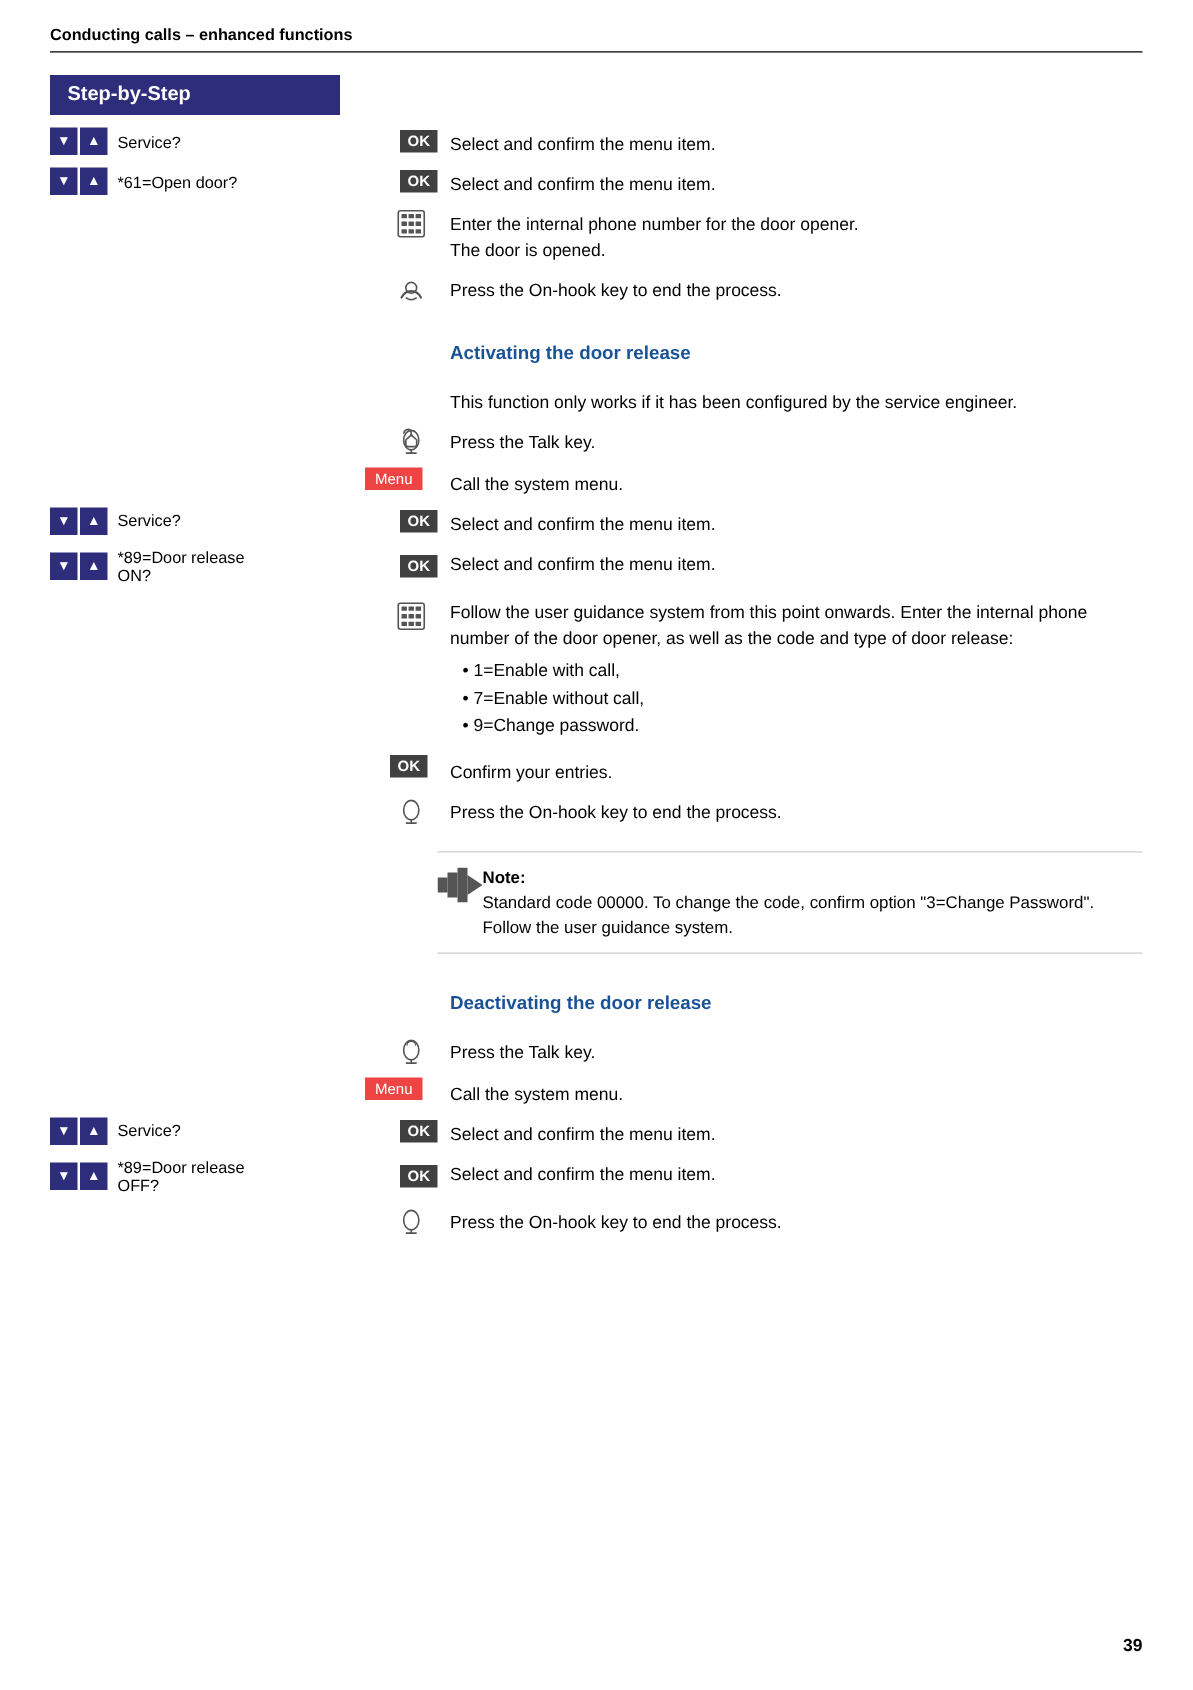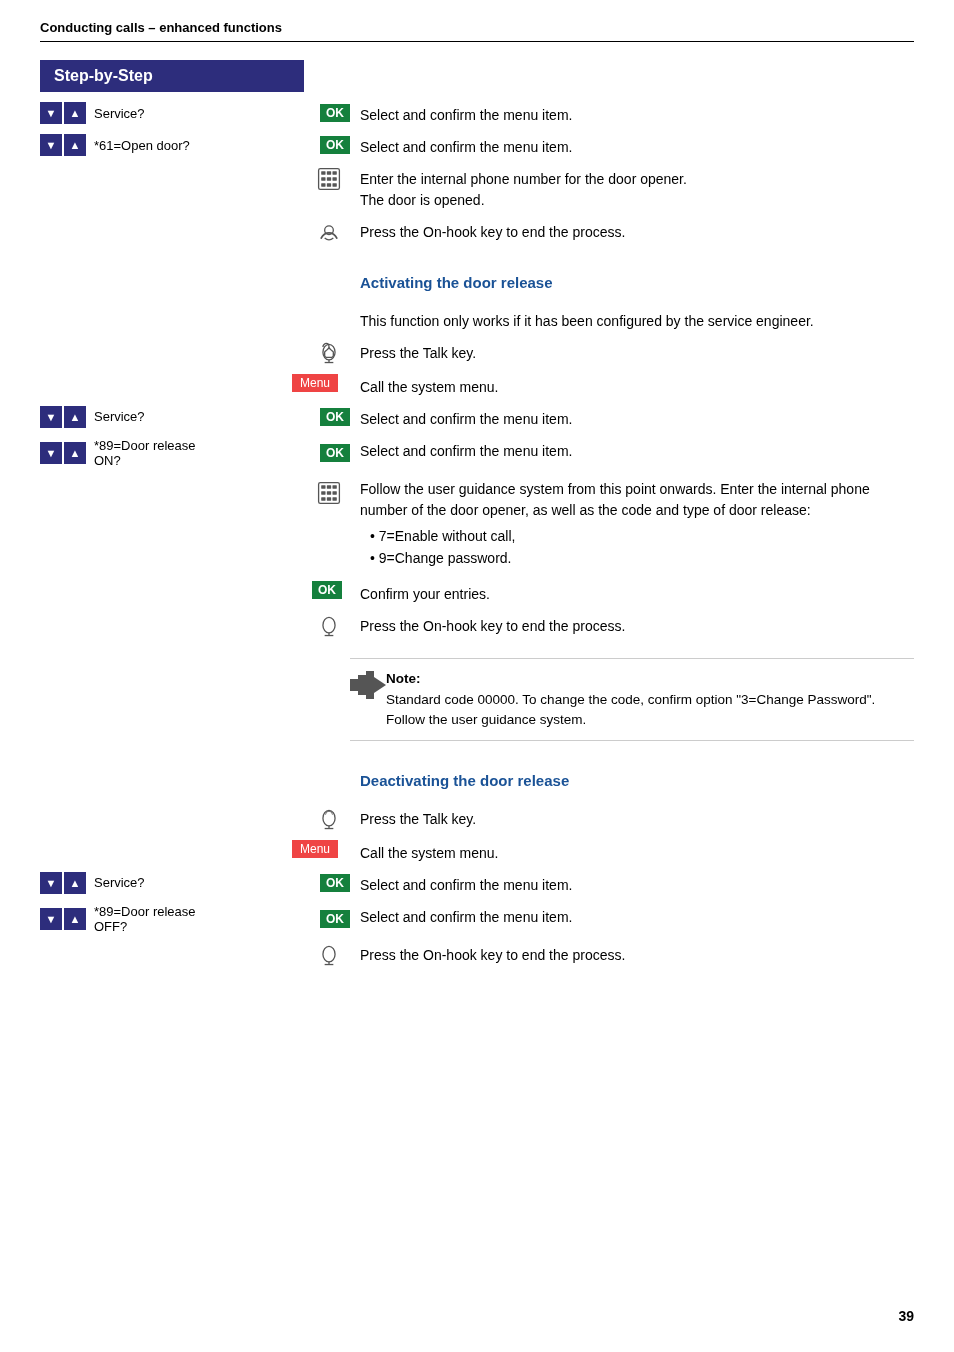--- a/index.html
+++ b/index.html
@@ -31,21 +31,21 @@
 
     
     .step-by-step-header {
       background: #2d2d7c;
       color: #fff;
       font-weight: bold;
       font-size: 16px;
       padding: 7px 14px;
       margin-bottom: 10px;
       display: inline-block;
-      width: 264px;
+      width: 232px;
     }
 
     
     .nav-arrows {
       display: flex;
       gap: 2px;
       align-items: center;
     }
     .arrow-btn {
       width: 22px;
@@ -61,21 +61,21 @@
 
     
     .item-label {
       font-size: 13px;
       flex: 1;
       padding: 0 4px;
     }
 
     
     .ok-btn {
-      background: #15803d;
+      background: #404040;
       color: #fff;
       font-weight: bold;
       font-size: 12px;
       padding: 2px 6px;
       min-width: 28px;
       text-align: center;
       margin-left: 4px;
     }
     
     .menu-btn {
@@ -329,20 +329,21 @@
         <rect x="19" y="13" width="5" height="4" rx="0.5" fill="#555"></rect>
         <rect x="6" y="20" width="5" height="4" rx="0.5" fill="#555"></rect>
         <rect x="12.5" y="20" width="5" height="4" rx="0.5" fill="#555"></rect>
         <rect x="19" y="20" width="5" height="4" rx="0.5" fill="#555"></rect>
       </svg>
     </div>
     <div class="row-group-right">
       <div>
         Follow the user guidance system from this point onwards. Enter the internal phone number of the door opener, as well as the code and type of door release:
         <ul class="bullet-list">
+          <li>1=Enable with call,</li>
           <li>7=Enable without call,</li>
           <li>9=Change password.</li>
         </ul>
       </div>
     </div>
   </div>
 
   <div class="row-group">
     <div class="row-group-left" style="justify-content:flex-end; padding-right:8px;">
       <div class="ok-btn">OK</div>

